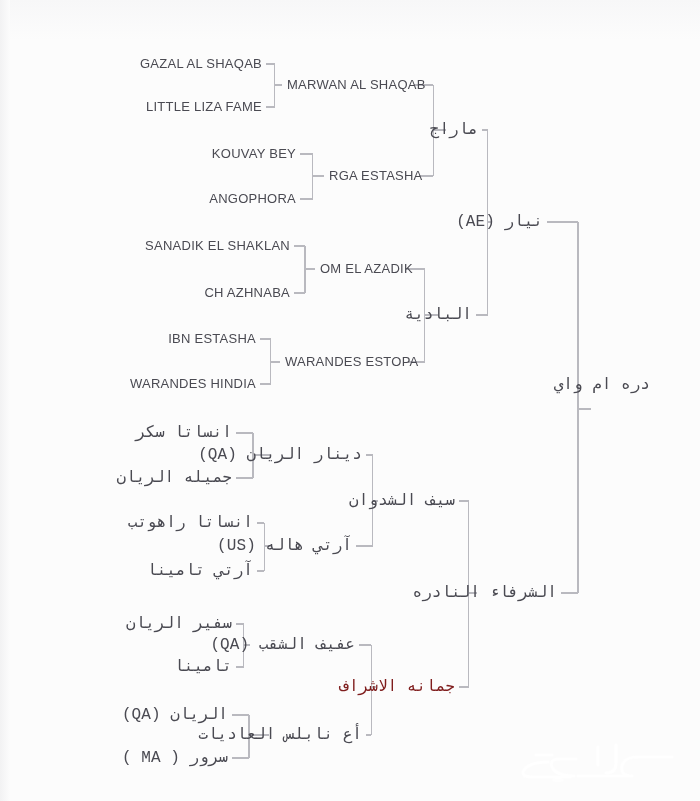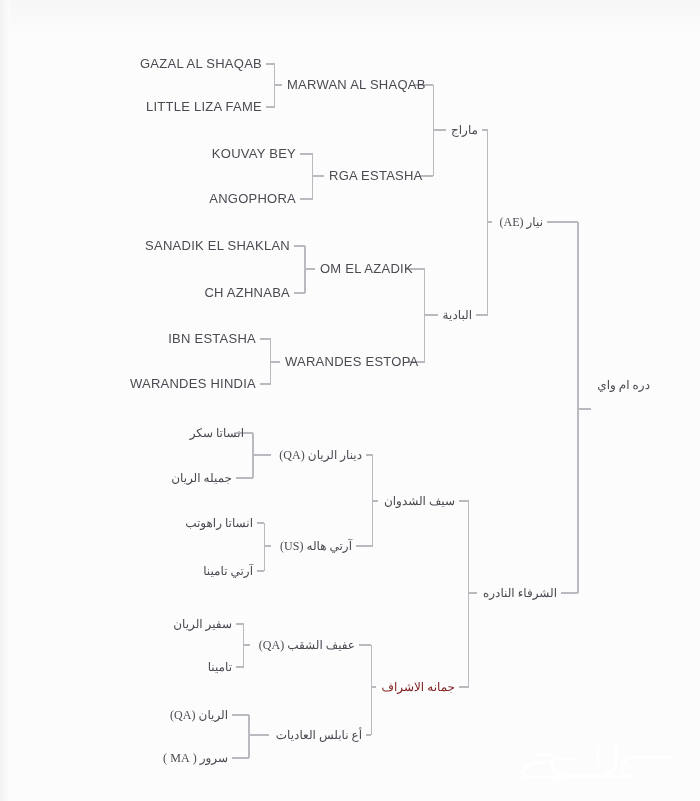--- a/index.html
+++ b/index.html
@@ -43,23 +43,23 @@
     line-height: 14px;
     color: #4a4a52;
     white-space: nowrap;
     letter-spacing: 0.1px;
   }
   .node-label.latin {
     font-family: "Liberation Sans", "DejaVu Sans", sans-serif;
     letter-spacing: 0.25px;
   }
   .node-label.arabic {
-    font-family: Liberation Serif, serif;
+    font-family: Liberation Mono, monospace;
     direction: rtl;
-    font-size: 12px;
+    font-size: 16px;
   }
   
   .node-label.anchor-right {
     transform: translate(-100%, -50%);
   }
   
   .node-label.anchor-left {
     transform: translate(0, -50%);
   }
   #watermark {
@@ -152,21 +152,21 @@
       <div class="node-label latin anchor-left" style="left: 329px; top: 176px; color: rgb(74, 74, 82);">RGA ESTASHA</div>
       <div class="node-label arabic anchor-right" style="left: 478px; top: 130px; color: rgb(74, 74, 82);">ماراج</div>
       <div class="node-label latin anchor-right" style="left: 290px; top: 246px; color: rgb(74, 74, 82);">SANADIK EL SHAKLAN</div>
       <div class="node-label latin anchor-right" style="left: 290px; top: 293px; color: rgb(74, 74, 82);">CH AZHNABA</div>
       <div class="node-label latin anchor-left" style="left: 320px; top: 269px; color: rgb(74, 74, 82);">OM EL AZADIK</div>
       <div class="node-label latin anchor-right" style="left: 256px; top: 339px; color: rgb(74, 74, 82); text-align: center;">IBN ESTASHA</div>
       <div class="node-label latin anchor-right" style="left: 256px; top: 384px; color: rgb(74, 74, 82);">WARANDES HINDIA</div>
       <div class="node-label latin anchor-left" style="left: 285px; top: 362px; color: rgb(74, 74, 82);">WARANDES ESTOPA</div>
       <div class="node-label arabic anchor-right" style="left: 472px; top: 315px; color: rgb(74, 74, 82);">البادية</div>
       <div class="node-label arabic anchor-right" style="left: 543px; top: 222px; color: rgb(74, 74, 82);">نيار (AE)</div>
-      <div class="node-label arabic anchor-right" style="left: 244px; top: 433px; color: rgb(74, 74, 82);">انساتا سكر</div>
+      <div class="node-label arabic anchor-right" style="left: 232px; top: 433px; color: rgb(74, 74, 82);">انساتا سكر</div>
       <div class="node-label arabic anchor-right" style="left: 232px; top: 478px; color: rgb(74, 74, 82);">جميله الريان</div>
       <div class="node-label arabic anchor-right" style="left: 362px; top: 455px; color: rgb(74, 74, 82);">دينار الريان (QA)</div>
       <div class="node-label arabic anchor-right" style="left: 253px; top: 523px; color: rgb(74, 74, 82);">انساتا راهوتب</div>
       <div class="node-label arabic anchor-right" style="left: 253px; top: 571px; color: rgb(74, 74, 82);">آرتي تامينا</div>
       <div class="node-label arabic anchor-right" style="left: 352px; top: 546px; color: rgb(74, 74, 82);">آرتي هاله (US)</div>
       <div class="node-label arabic anchor-right" style="left: 455px; top: 501px; color: rgb(74, 74, 82);">سيف الشدوان</div>
       <div class="node-label arabic anchor-right" style="left: 232px; top: 624px; color: rgb(74, 74, 82);">سفير الريان</div>
       <div class="node-label arabic anchor-right" style="left: 232px; top: 667px; color: rgb(74, 74, 82);">تامينا</div>
       <div class="node-label arabic anchor-right" style="left: 355px; top: 645px; color: rgb(74, 74, 82);">عفيف الشقب (QA)</div>
       <div class="node-label arabic anchor-right" style="left: 228px; top: 715px; color: rgb(74, 74, 82);">الريان (QA)</div>

